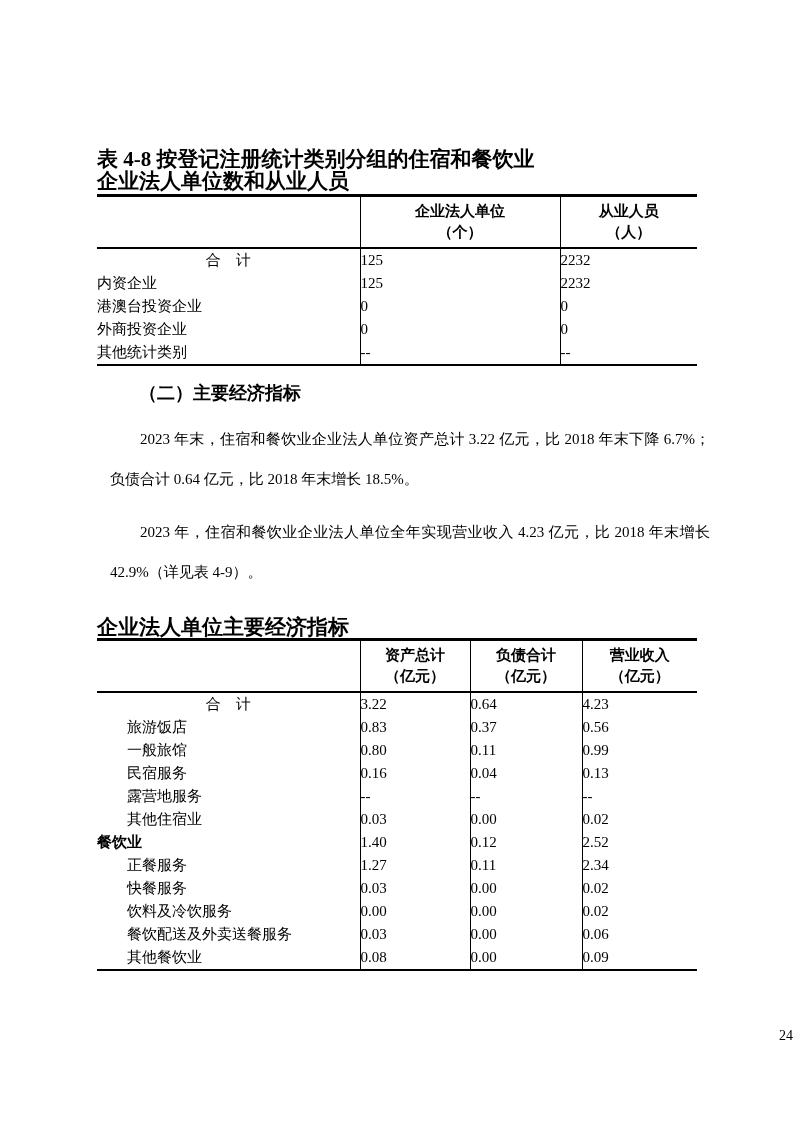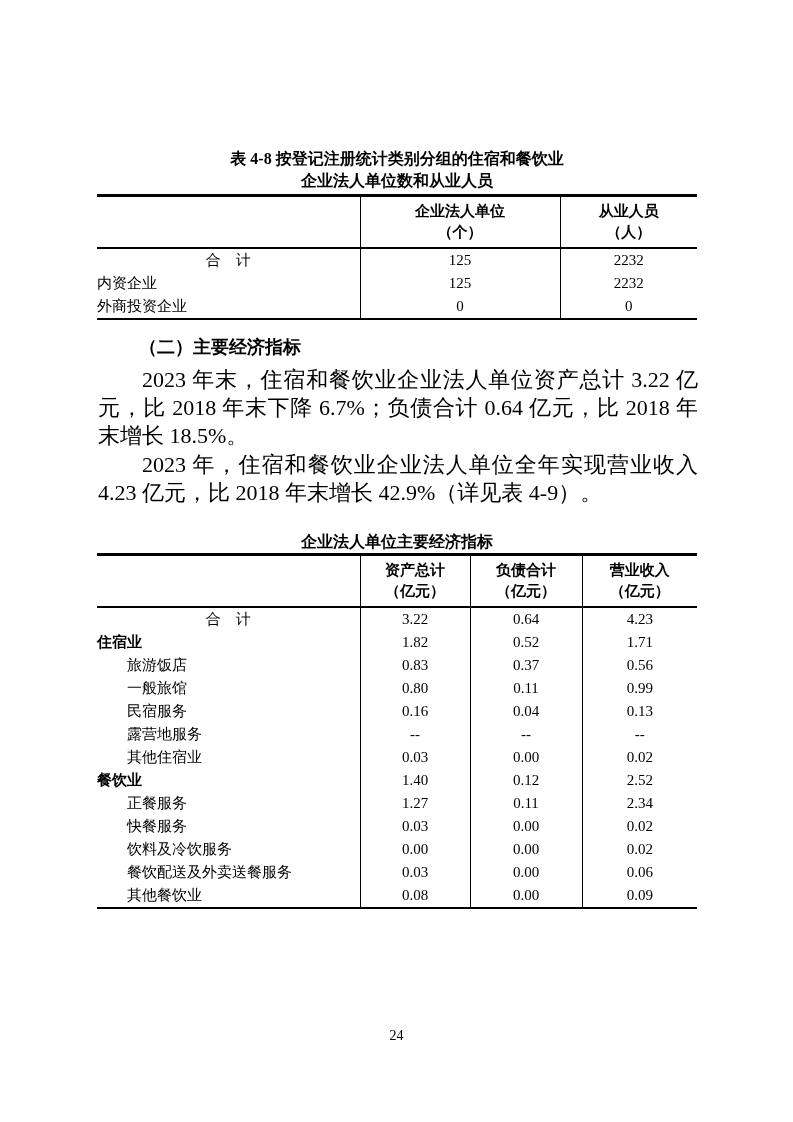--- a/index.html
+++ b/index.html
@@ -5,40 +5,40 @@
   * { box-sizing: border-box; }
   html, body { margin: 0; padding: 0; }
   body {
     width: 793px; height: 1122px;
     background: #ffffff; color: #000000;
     font-family: "Liberation Serif", "DejaVu Serif", serif;
     position: relative;
   }
   .content { padding: 148px 96px 0 97px; width: 793px; }
 
-  .tbl-title { text-align: center; font-weight: bold; font-size: 16px; line-height: 22px; width: 600px; }
+  .tbl-title { font-weight: bold; font-size: 21px; line-height: 22px; width: 600px; }
 
   table.stat { border-collapse: collapse; width: 600px; table-layout: fixed; font-size: 15px; }
   table.stat { border-top: 3px solid #000; border-bottom: 2px solid #000; }
   table.stat thead th { font-weight: bold; border-bottom: 2px solid #000; vertical-align: middle; padding: 4px 0; line-height: 21px; text-align: center; }
   table.stat td { height: 23px; padding: 0; vertical-align: middle; line-height: 23px; }
   .vline { border-left: 1px solid #000; }
   td.label { text-align: left; padding-left: 2px; }
-  td.val { text-align: center; margin-left: 28px; }
+  td.val { text-align: left; margin-left: 28px; }
   tr.total td.label { text-align: center; font-weight: normal; }
   tr.total td.val { font-weight: normal; }
   tr.cat td.label { font-weight: bold; }
   tr.sub td.label { padding-left: 30px; }
 
   .section-heading { font-size: 18px; font-weight: bold; margin: 14px 0 6px 42px; line-height: 26px; width: 600px; }
-  .para { width: 600px; font-size: 22px; line-height: 28px; text-align: justify; text-indent: 2em; margin: 1px; }
+  .para { width: 600px; font-size: 15px; line-height: 40px; text-align: justify; text-indent: 2em; margin: 13px; }
   .tbl2-titles { margin-top: 24px; }
   .t1-titles { margin-bottom: 2px; }
 
-  .page-number { position: absolute; left: 0; top: 1028px; width: 793px; text-align: center; font-size: 14px; }
+  .page-number { position: absolute; left: 0; top: 1028px; width: 793px; text-align: right; font-size: 14px; }
 </style>
 </head>
 <body>
 
 <div class="content">
 
   <div class="t1-titles">
     <div class="tbl-title">表 4-8  按登记注册统计类别分组的住宿和餐饮业</div>
     <div class="tbl-title">企业法人单位数和从业人员</div>
   </div>
@@ -67,23 +67,33 @@
         <td class="label">合　计</td>
         <td class="val vline">125</td>
         <td class="val vline">2232</td>
       </tr>
       <tr>
         <td class="label">内资企业</td>
         <td class="val vline">125</td>
         <td class="val vline">2232</td>
       </tr>
       <tr>
+        <td class="label">港澳台投资企业</td>
+        <td class="val vline">0</td>
+        <td class="val vline">0</td>
+      </tr>
+      <tr>
         <td class="label">外商投资企业</td>
         <td class="val vline">0</td>
         <td class="val vline">0</td>
+      </tr>
+      <tr>
+        <td class="label">其他统计类别</td>
+        <td class="val vline">--</td>
+        <td class="val vline">--</td>
       </tr>
     </tbody>
   </table>
 
   <div class="section-heading">（二）主要经济指标</div>
 
   <p class="para">2023 年末，住宿和餐饮业企业法人单位资产总计 3.22 亿元，比 2018 年末下降 6.7%；负债合计 0.64 亿元，比 2018 年末增长 18.5%。</p>
   <p class="para">2023 年，住宿和餐饮业企业法人单位全年实现营业收入 4.23 亿元，比 2018 年末增长 42.9%（详见表 4-9）。</p>
 
   <div class="tbl2-titles">
@@ -114,26 +124,20 @@
         </th>
       </tr>
     </thead>
     <tbody>
       <tr class="total">
         <td class="label">合　计</td>
         <td class="val vline">3.22</td>
         <td class="val vline">0.64</td>
         <td class="val vline">4.23</td>
       </tr>
-      <tr class="cat">
-        <td class="label">住宿业</td>
-        <td class="val vline">1.82</td>
-        <td class="val vline">0.52</td>
-        <td class="val vline">1.71</td>
-      </tr>
       <tr class="sub">
         <td class="label">旅游饭店</td>
         <td class="val vline">0.83</td>
         <td class="val vline">0.37</td>
         <td class="val vline">0.56</td>
       </tr>
       <tr class="sub">
         <td class="label">一般旅馆</td>
         <td class="val vline">0.80</td>
         <td class="val vline">0.11</td>

